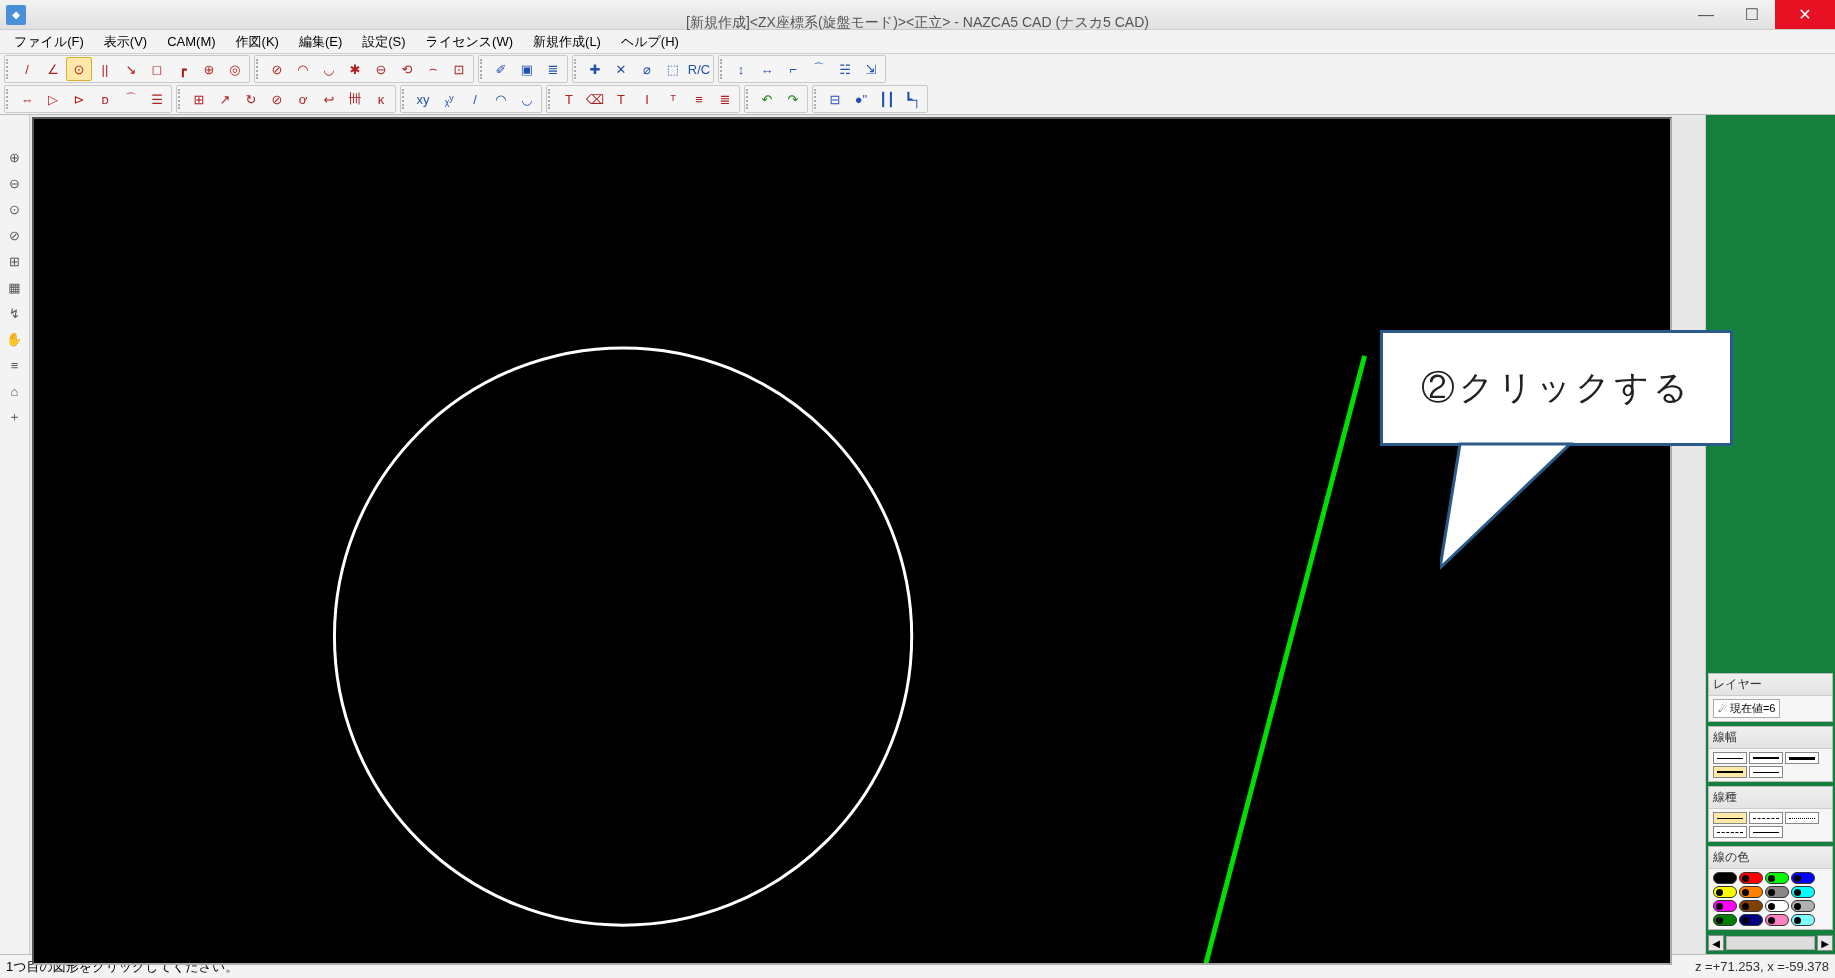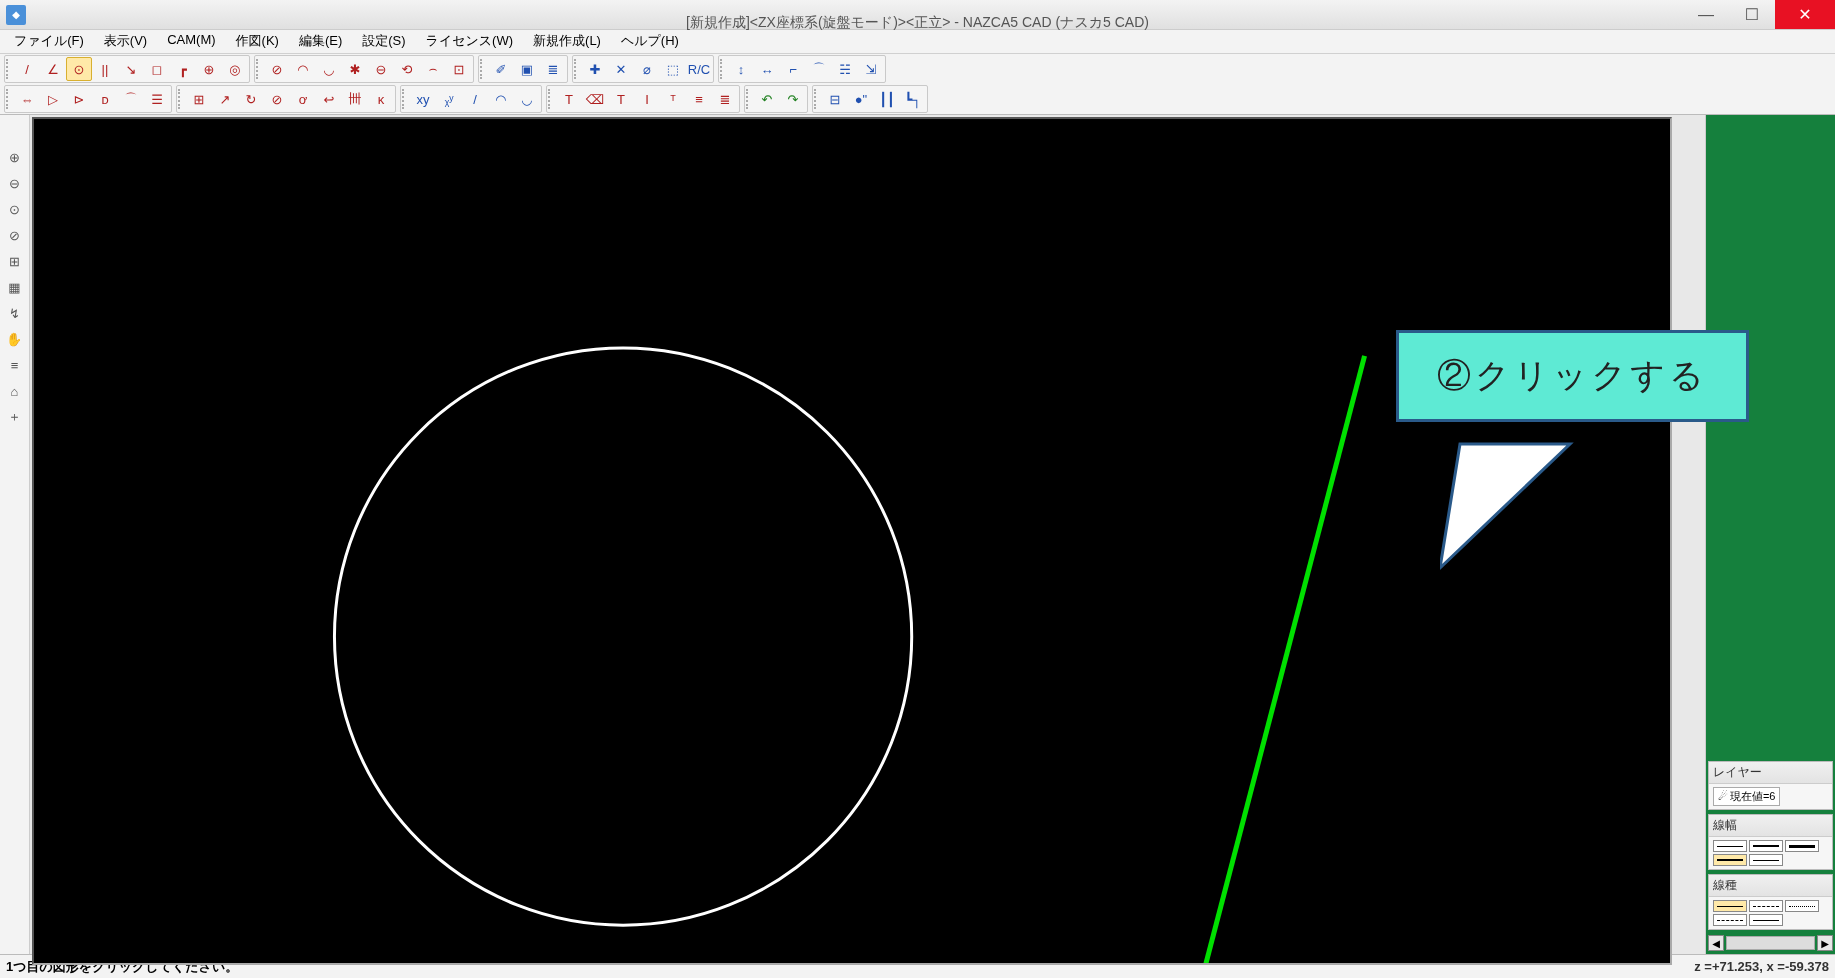--- a/index.html
+++ b/index.html
@@ -48,20 +48,21 @@
     align-items: center;
     justify-content: center;
     font-size: 16px;
     color: #555;
   }
   .win-btn.close { background: #e81123; color: #fff; width: 60px;}
   .menubar {
     height: 24px;
     background: #f3f3f3;
     display: flex;
+    align-items: center;
     padding: 0 6px;
     gap: 4px;
     border-bottom: 1px solid #d0d0d0;
     font-size: 13px;
   }
   .menubar .menu-item { padding: 2px 8px; }
   .toolbars {
     background: #f3f3f3;
     border-bottom: 1px solid #bbb;
   }
@@ -124,29 +125,28 @@
     border: 2px inset #aaa;
   }
   .canvas svg { width:100%; height:100%; }
   .callout {
     position: absolute;
     top: 215px;
     left: 1350px;
     z-index: 10;
   }
   .callout-box {
-    background: #5eead4;
+    background: #ffffff;
     border: 3px solid #2a5a8a;
-    padding: 20px 38px;
+    padding: 32px 38px;
     font-size: 34px;
     font-family: "Yu Mincho","MS Mincho",serif;
     color: #222;
     letter-spacing: 4px;
     white-space: nowrap;
-    margin-left: 16px;
   }
   .callout-tail {
     position: absolute;
     top: 108px;
     left: 60px;
   }
   .right-panel {
     width: 130px;
     background: #15803d;
     border-left: 1px solid #ccc;
@@ -199,21 +199,20 @@
   .scroll-arrow{ width:16px;height:16px;border:1px solid #888;background:#e8e8e8;display:flex;align-items:center;justify-content:center;font-size:10px;}
   .scroll-thumb{ flex:1; margin:0 2px; height:14px; background:#ddd;border:1px solid #aaa;}
   .statusbar {
     height: 24px;
     background: #f3f3f3;
     border-top: 1px solid #bbb;
     display: flex;
     align-items: center;
     font-size: 13px;
     padding: 0 6px;
-    font-weight: bold;
   }
   .statusbar .status-right { margin-left:auto; color:#333;text-align:right;}
 </style>
 </head>
 <body>
 
 <div class="titlebar">
   <div class="app-icon">◆</div>
   <div class="title-text">[新規作成]&lt;ZX座標系(旋盤モード)&gt;&lt;正立&gt; - NAZCA5 CAD (ナスカ5 CAD)</div>
   <div class="win-controls">
@@ -405,20 +404,41 @@
     <div class="panel-section">
       <div class="hdr">線種</div>
       <div class="body">
         <div class="lt-swatch lt-solid sel"></div>
         <div class="lt-swatch lt-dash"></div>
         <div class="lt-swatch lt-dot"></div>
         <div class="lt-swatch lt-dash"></div>
         <div class="lt-swatch lt-solid"></div>
       </div>
     </div>
+    <div class="panel-section">
+      <div class="hdr">線の色</div>
+      <div class="body" id="colorpal">
+          <div class="color-swatch" style="background: rgb(0, 0, 0);"></div>
+          <div class="color-swatch" style="background: rgb(255, 0, 0);"></div>
+          <div class="color-swatch" style="background: rgb(0, 255, 0);"></div>
+          <div class="color-swatch" style="background: rgb(0, 0, 255);"></div>
+          <div class="color-swatch" style="background: rgb(255, 255, 0);"></div>
+          <div class="color-swatch" style="background: rgb(255, 128, 0);"></div>
+          <div class="color-swatch" style="background: rgb(136, 136, 136);"></div>
+          <div class="color-swatch" style="background: rgb(0, 255, 255);"></div>
+          <div class="color-swatch" style="background: rgb(255, 0, 255);"></div>
+          <div class="color-swatch" style="background: rgb(128, 64, 0);"></div>
+          <div class="color-swatch" style="background: rgb(255, 255, 255);"></div>
+          <div class="color-swatch" style="background: rgb(176, 176, 176);"></div>
+          <div class="color-swatch" style="background: rgb(0, 128, 0);"></div>
+          <div class="color-swatch" style="background: rgb(0, 0, 128);"></div>
+          <div class="color-swatch" style="background: rgb(255, 128, 192);"></div>
+          <div class="color-swatch" style="background: rgb(128, 255, 255);"></div>
+        </div>
+    </div>
     <div class="scroll-below">
       <div class="scroll-arrow">◀</div>
       <div class="scroll-thumb"></div>
       <div class="scroll-arrow">▶</div>
     </div>
   </div>
 </div>
 
 <div class="statusbar">
   <span>1つ目の図形をクリックしてください。</span>

